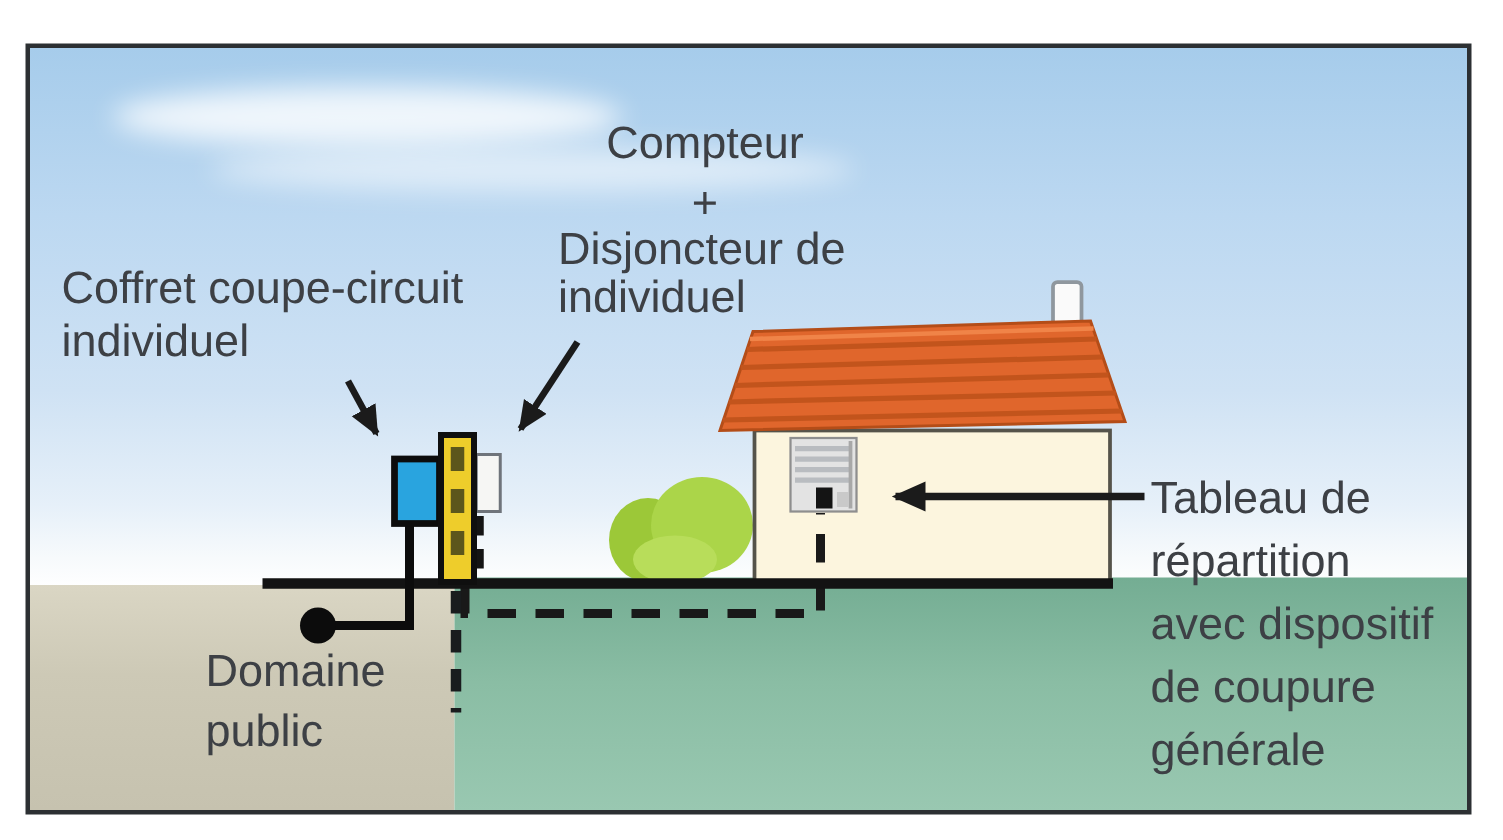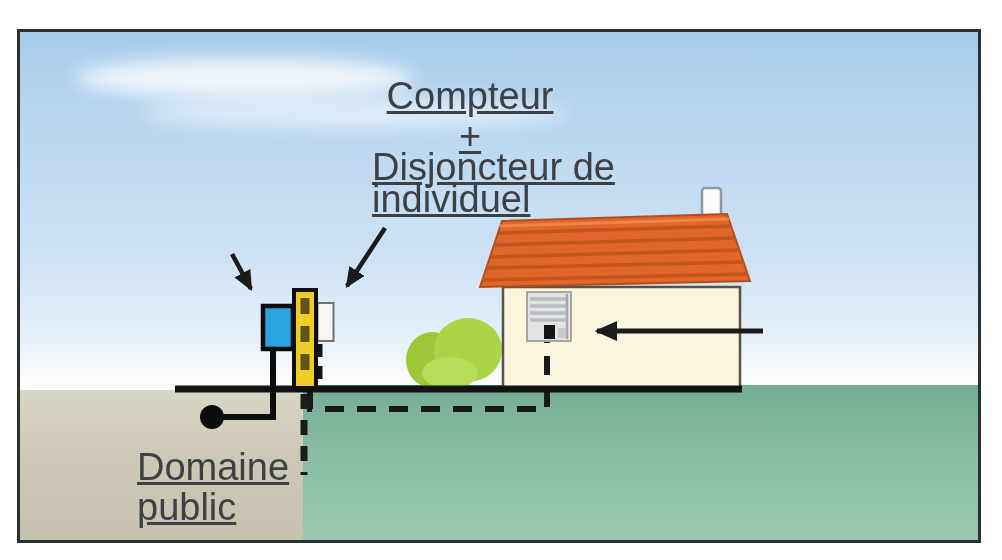--- a/index.html
+++ b/index.html
@@ -13,28 +13,28 @@
     background:linear-gradient(180deg,#a6cceb 0%,#bcd8f1 22%,#cfe2f4 45%,#e6f0f9 60%,#f7fafc 67%,#ffffff 71%);
   }
   .cloud{position:absolute;border-radius:50%;background:rgba(255,255,255,0.8);filter:blur(9px);z-index:1;}
   .cloud.c1{left:55px;top:26px;width:340px;height:40px;}
   .cloud.c2{left:120px;top:66px;width:430px;height:30px;background:rgba(255,255,255,0.55);}
   .ground{position:absolute;bottom:0;z-index:2;}
   .ground.public{left:0;top:358px;width:283px;background:linear-gradient(180deg,#dad6c4 0%,#cdc9b6 40%,#c6c2af 100%);}
   .ground.private{left:283px;top:353px;right:0;background:linear-gradient(180deg,#74ad93 0%,#8abda4 45%,#99c8b1 100%);}
   svg.overlay{position:absolute;left:0;top:0;width:958px;height:508px;z-index:3;}
   .lbl{
-    position:absolute;z-index:4;color:#3d4045;font-size:38px;
-    white-space:pre-line;letter-spacing:0px;text-decoration:underline;
+    position:absolute;z-index:4;color:#3d4045;font-size:30px;
+    white-space:pre-line;letter-spacing:0px;
   }
   .lbl.compteur{left:350px;top:44px;width:200px;text-align:center;line-height:40px;}
   .lbl.disjoncteur{left:352px;top:119px;line-height:32px;}
   .lbl.coffret{left:21px;top:143px;line-height:35px;}
   .lbl.telereport{left:21px;top:230px;line-height:35px;}
-  .lbl.dompublic{left:117px;top:415px;line-height:40px;}
+  .lbl.dompublic{left:117px;top:396px;line-height:40px;}
   .lbl.domprive{left:355px;top:409px;line-height:40px;}
   .lbl.tableau{left:747px;top:280px;line-height:42px;}
 </style>
 </head>
 <body>
 
 <div class="frame">
 
   <div class="cloud c1"></div>
   <div class="cloud c2"></div>
@@ -104,16 +104,23 @@
 
     <line x1="212" y1="222" x2="231" y2="257" stroke="#1b1b1b" stroke-width="4.5" marker-end="url(#ah)"></line>
     <line x1="365" y1="196" x2="327" y2="254" stroke="#1b1b1b" stroke-width="4.5" marker-end="url(#ah)"></line>
     <line x1="743" y1="299" x2="577" y2="299" stroke="#1b1b1b" stroke-width="5" marker-end="url(#ah)"></line>
   </svg>
 
   <div class="lbl compteur">Compteur
 +</div>
   <div class="lbl disjoncteur">Disjoncteur de
 individuel</div>
+  <div class="lbl coffret">Coffret coupe-circuit
+individuel</div>
   <div class="lbl dompublic">Domaine
 public</div>
+  <div class="lbl tableau">Tableau de
+répartition
+avec dispositif
+de coupure
+générale</div>
 
 </div>
 
 </body></html>

